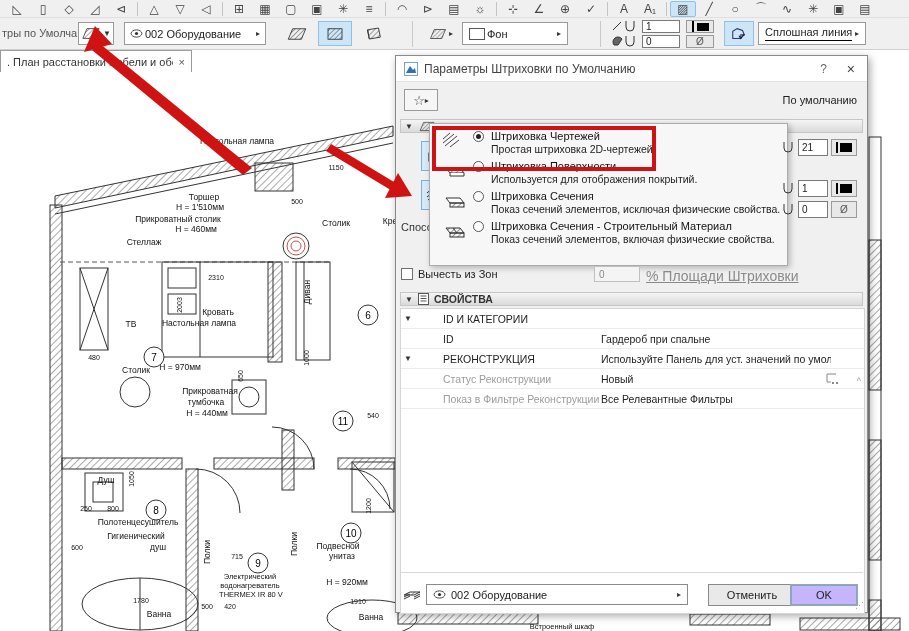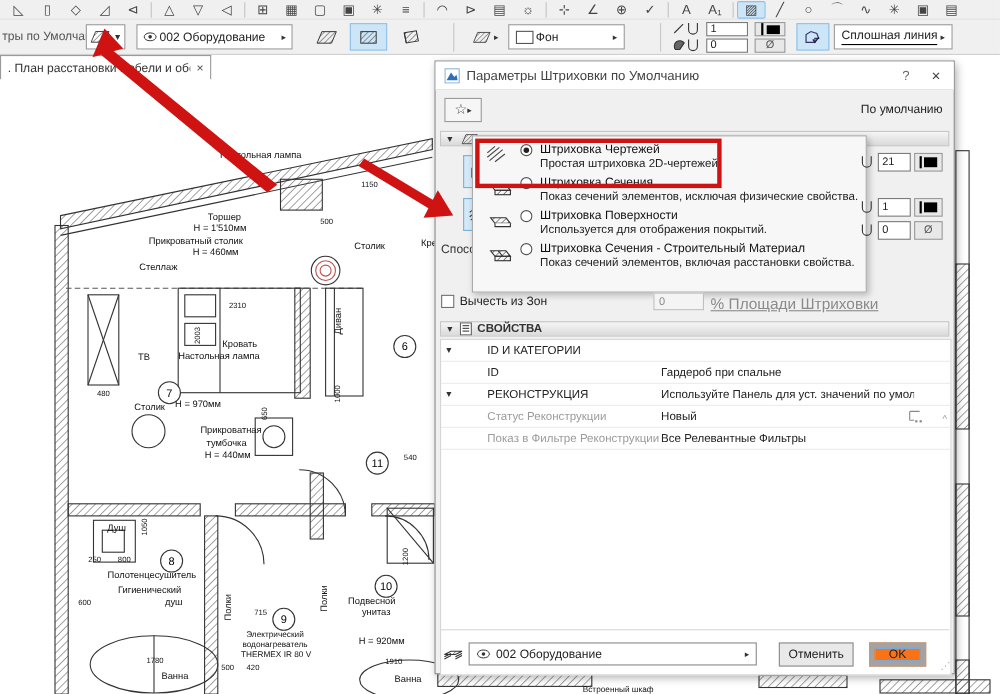--- a/index.html
+++ b/index.html
@@ -92,22 +92,22 @@
   .prow.gray .lab { color:#9c9c9c; }
   .scrollup { position:absolute; right:6px; top:68px; color:#999; font-size:9px; }
   
   #dlg-footer-sep { position:absolute; left:4px; right:4px; top:516px; height:1px; background:#d8d8d8; }
   #dlg-footer { position:absolute; left:0; right:0; top:524px; height:28px; }
   #footer-layer-dd { position:absolute; left:30px; top:4px; width:262px; height:21px; background:#fff;
     border:1px solid #8a8a8a; display:flex; align-items:center; gap:5px; padding:0 6px; font-size:11px; }
   #footer-layer-dd .arr { margin-left:auto; }
   .dlgbtn { position:absolute; top:4px; height:22px; background:#e9e9e9; border:1px solid #8a8a8a;
     display:flex; align-items:center; justify-content:center; font-size:11px; color:#222; }
-  #btn-cancel { left:312px; width:68px; }
-  #btn-ok { left:394px; width:52px; background:#f97316; border:5px solid #a3a3a3;
+  #btn-cancel { left:312px; width:88px; }
+  #btn-ok { left:394px; width:68px; background:#c4b5fd; border:1px solid #a3a3a3;
     box-shadow:0 0 0 1px #7aa9d8 inset; }
   #resize-grip { position:absolute; right:2px; bottom:2px; width:10px; height:10px; color:#aaa;
     font-size:9px; line-height:10px; }
   
   #annot { position:absolute; left:0; top:0; z-index:50; pointer-events:none; }
   #hl-rect { position:absolute; left:432px; top:126px; width:224px; height:45px;
     border:4px solid #cf1212; z-index:50; pointer-events:none; }
   svg text { font-family:"Liberation Sans","DejaVu Sans",sans-serif; }
 </style>
 </head>
@@ -431,50 +431,50 @@
           </g>
         </svg>
         <span class="radio on"></span>
         <div>
           <div class="opt-title">Штриховка Чертежей</div>
           <div class="opt-desc">Простая штриховка 2D-чертежей.</div>
         </div>
       </div>
       <div class="opt-row">
         <svg viewBox="0 0 26 22" class="opt-icon">
+          <path d="M6 8 L20 8 L24 13 L10 13 Z" fill="url(#diagp)" stroke="#333"></path>
+          <path d="M10 13 L10 16 L24 16 L24 13" fill="#fff" stroke="#333"></path>
+        </svg>
+        <span class="radio"></span>
+        <div>
+          <div class="opt-title">Штриховка Поверхности</div>
+          <div class="opt-desc">Используется для отображения покрытий.</div>
+        </div>
+      </div>
+      <div class="opt-row">
+        <svg viewBox="0 0 26 22" class="opt-icon">
           <path d="M6 8 L20 8 L24 13 L10 13 Z" fill="#fff" stroke="#333"></path>
           <rect x="10" y="13" width="14" height="4" fill="url(#diagp)" stroke="#333"></rect>
         </svg>
         <span class="radio"></span>
         <div>
           <div class="opt-title">Штриховка Сечения</div>
           <div class="opt-desc">Показ сечений элементов, исключая физические свойства.</div>
         </div>
       </div>
       <div class="opt-row">
         <svg viewBox="0 0 26 22" class="opt-icon">
           <path d="M6 8 L20 8 L24 13 L10 13 Z" fill="url(#diagp)" stroke="#333"></path>
-          <path d="M10 13 L10 16 L24 16 L24 13" fill="#fff" stroke="#333"></path>
-        </svg>
-        <span class="radio"></span>
-        <div>
-          <div class="opt-title">Штриховка Поверхности</div>
-          <div class="opt-desc">Используется для отображения покрытий.</div>
-        </div>
-      </div>
-      <div class="opt-row">
-        <svg viewBox="0 0 26 22" class="opt-icon">
-          <path d="M6 8 L20 8 L24 13 L10 13 Z" fill="url(#diagp)" stroke="#333"></path>
           <rect x="10" y="13" width="14" height="4" fill="url(#diagp)" stroke="#333"></rect>
           <line x1="13" y1="8" x2="17" y2="13" stroke="#333"></line>
         </svg>
         <span class="radio"></span>
         <div>
           <div class="opt-title">Штриховка Сечения - Строительный Материал</div>
-          <div class="opt-desc">Показ сечений элементов, включая расстановки свойства.</div>
+          <div class="opt-desc">Показ сечений элементов, включая физические свойства.</div>
         </div>
       </div>
     </div>
 
   <div id="subtract-row">
     <span id="subtract-cb"></span>
     <span id="subtract-label">Вычесть из Зон</span>
     <span id="subtract-field">
         <span>0</span>
       </span>

